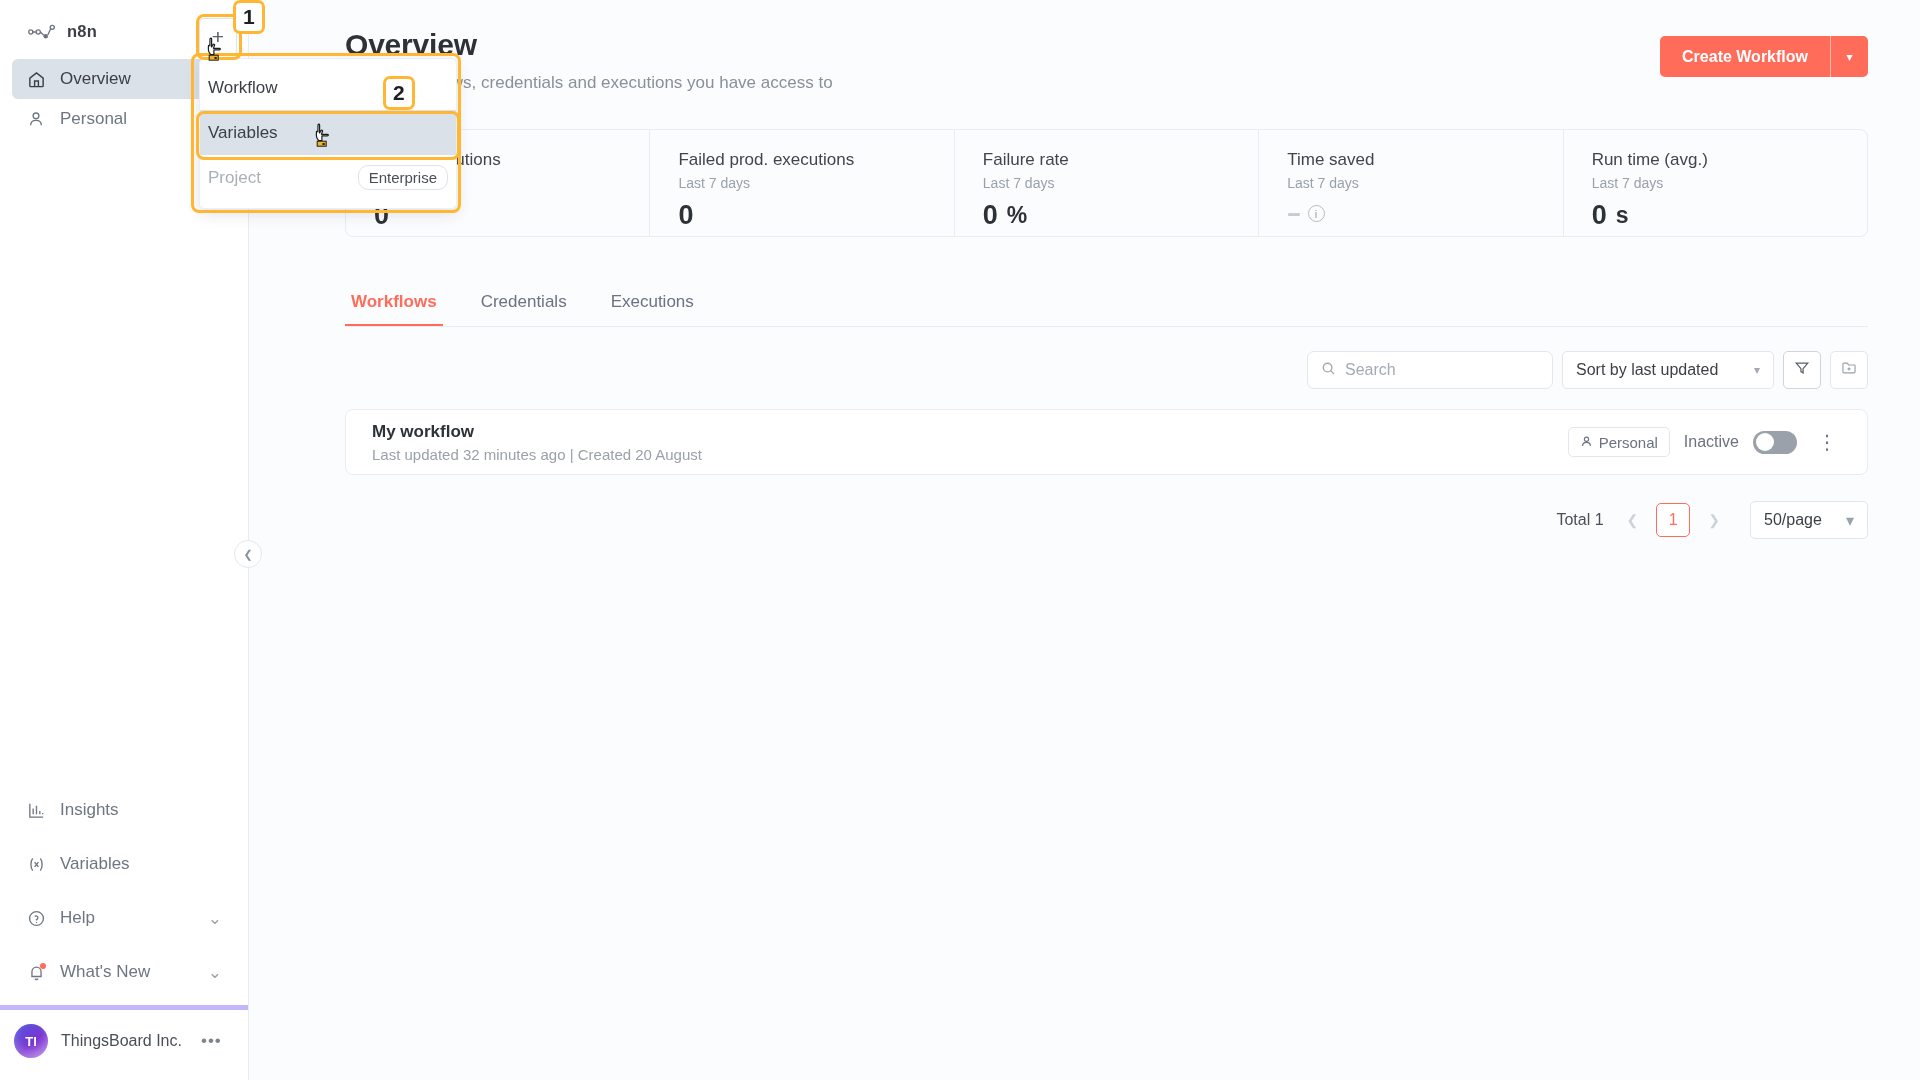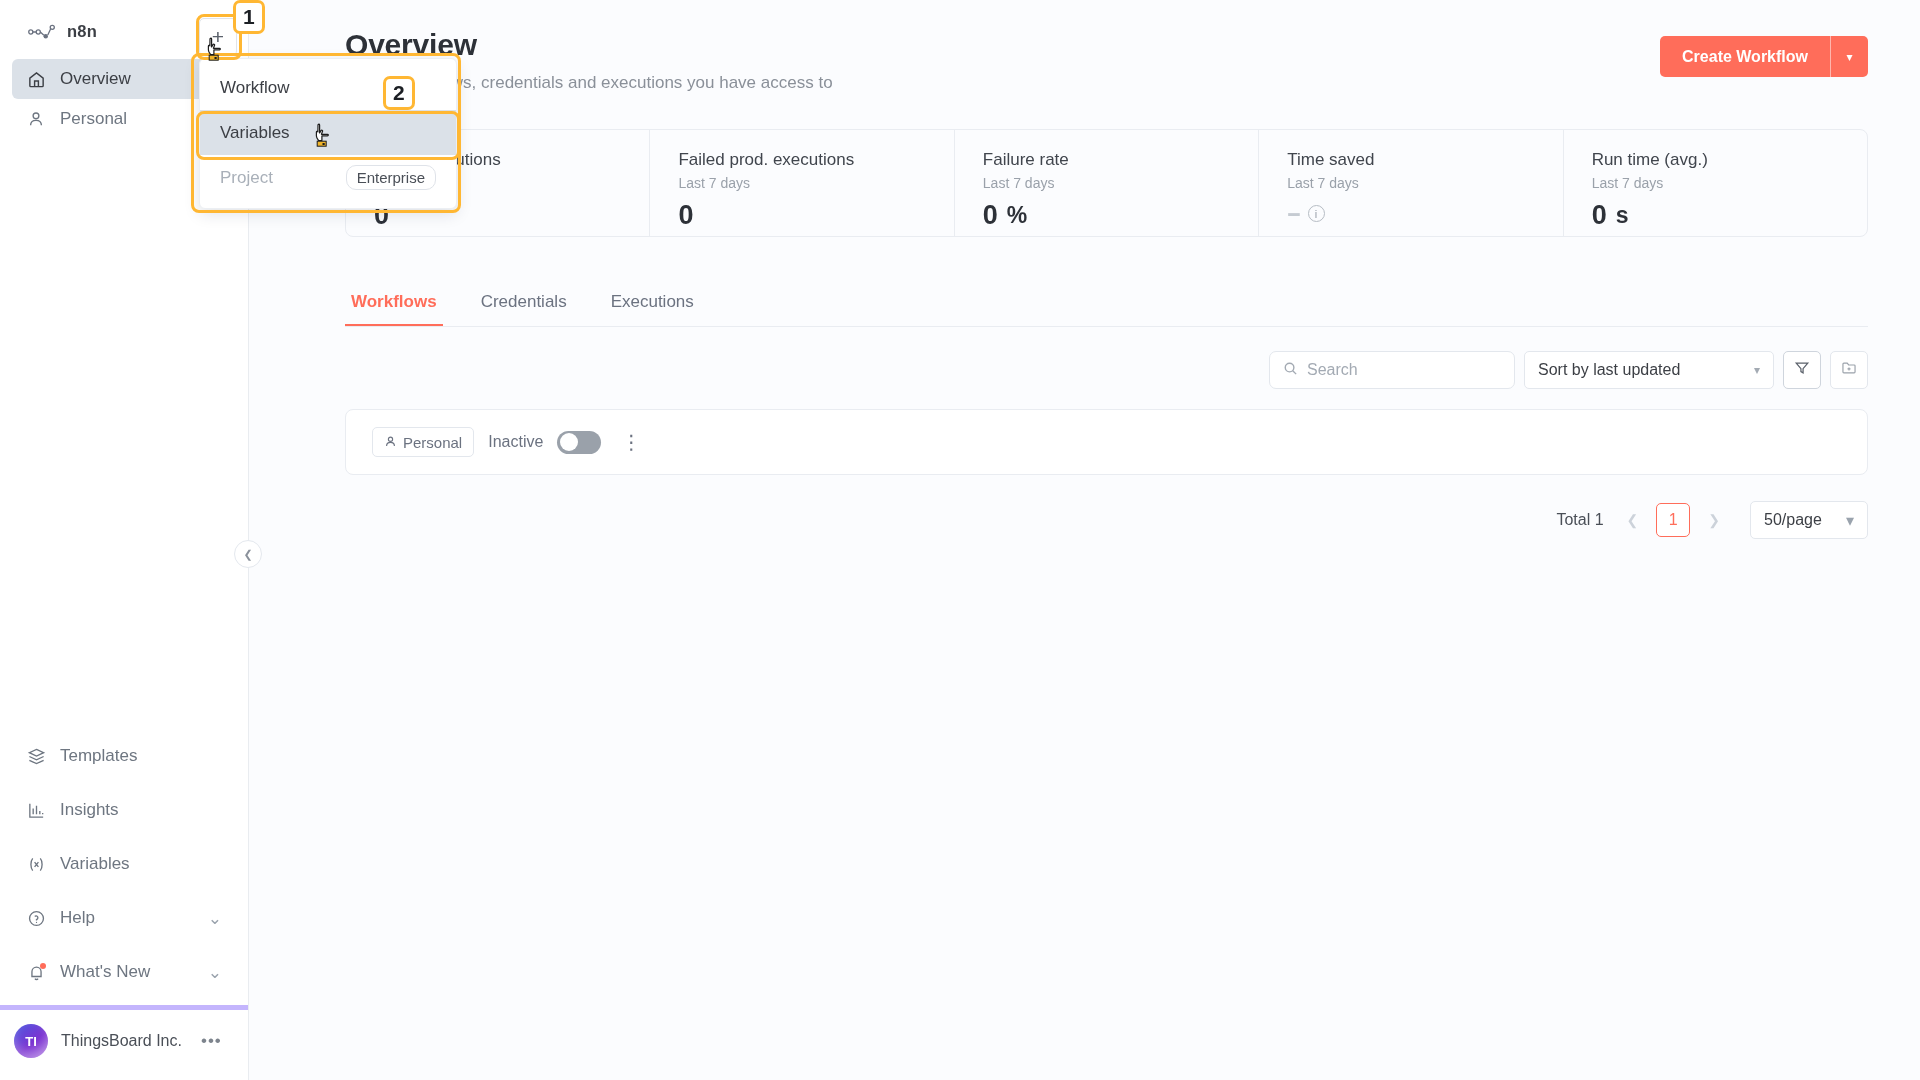--- a/index.html
+++ b/index.html
@@ -103,21 +103,21 @@
   .search-box {
     width: 246px; height: 38px; border: 1px solid #e3e7ed; border-radius: 7px;
     background: #fff; display: flex; align-items: center; gap: 9px; padding: 0 13px;
   }
   .search-box input {
     border: none; outline: none; font-size: 16px; color: #3c3f45; width: 100%;
     font-family: inherit; background: transparent;
   }
   .search-box input::placeholder { color: #a3aab3; }
   .sort-select {
-    width: 250px; height: 38px; border: 1px solid #e3e7ed; border-radius: 5px;
+    width: 212px; height: 38px; border: 1px solid #e3e7ed; border-radius: 5px;
     background: #fff; display: flex; align-items: center; padding: 0 13px;
     font-size: 16px; color: #3c3f45; cursor: pointer;
   }
   .sort-select .chev { color: #a3aab3; font-size: 12px; }
   .icon-btn {
     width: 38px; height: 38px; border: 1px solid #cfd5dd; border-radius: 5px;
     background: #fff; display: flex; align-items: center; justify-content: center;
     cursor: pointer; color: #6b7280;
   }
   .icon-btn.light { border-color: #e3e7ed; color: #9aa1aa; }
@@ -166,21 +166,21 @@
     width: 38px; height: 38px; border: 1px solid #e0e4ea; border-radius: 5px;
     background: #fff; display: flex; align-items: center; justify-content: center;
     font-size: 21px; color: #5b616b; z-index: 40; cursor: pointer;
   }
   .dropdown {
     position: absolute; left: 199px; top: 58px; width: 258px;
     background: #fff; border: 1px solid #eceff3; border-radius: 6px;
     box-shadow: 0 5px 16px rgba(30,40,60,.13); z-index: 35; padding: 6px 0 8px 0;
   }
   .dd-item {
-    height: 45px; display: flex; align-items: center; padding: 0 20px;
+    height: 45px; display: flex; align-items: center; padding: 0 8px;
     font-size: 17px; color: #3c3f45; cursor: pointer;
   }
   .dd-item.hovered { background: #dbe1e8; }
   .dd-item.disabled { color: #a9b0b9; cursor: default; justify-content: space-between; }
   .pill-enterprise {
     border: 1px solid #dfe3e9; border-radius: 10px; padding: 3px 10px;
     font-size: 15px; color: #4a4f57; background: #fff;
   }
 
   
@@ -238,30 +238,20 @@
           </svg>
         </span>
         <span>Personal</span>
       </div>
     </nav>
 
     <nav class="nav-bottom">
       <div class="nav-item">
         <span class="ico">
           <svg width="19" height="19" viewBox="0 0 20 20" fill="none" stroke="#6e7681" stroke-width="1.4">
-            <path d="M10 2.5 L17.5 6 L10 9.5 L2.5 6 Z"></path>
-            <path d="M2.5 10 L10 13.5 L17.5 10"></path>
-            <path d="M2.5 14 L10 17.5 L17.5 14"></path>
-          </svg>
-        </span>
-        <span>Templates</span>
-      </div>
-      <div class="nav-item">
-        <span class="ico">
-          <svg width="19" height="19" viewBox="0 0 20 20" fill="none" stroke="#6e7681" stroke-width="1.4">
             <path d="M3 3 V17 H17"></path>
             <path d="M6.5 14 V8 M10 14 V5 M13.5 14 V10.5 M16.5 14 V12.5"></path>
           </svg>
         </span>
         <span>Insights</span>
       </div>
       <div class="nav-item">
         <span class="ico">
           <svg width="19" height="19" viewBox="0 0 20 20" fill="none" stroke="#6e7681" stroke-width="1.4">
             <path d="M6 3.5 C3.5 6.5 3.5 13.5 6 16.5"></path>
@@ -393,20 +383,24 @@
         <span>
           <svg width="16" height="16" viewBox="0 0 18 18" fill="none" stroke="#9aa1aa" stroke-width="1.3">
             <path d="M2.2 4.6 A1 1 0 0 1 3.2 3.6 H7 L8.6 5.6 H14.8 A1 1 0 0 1 15.8 6.6 V13.4 A1 1 0 0 1 14.8 14.4 H3.2 A1 1 0 0 1 2.2 13.4 Z"></path>
             <path d="M9 8.3 V11.7 M7.3 10 H10.7"></path>
           </svg>
         </span>
       </div>
     </div>
 
     <div class="wf-card">
+      <div class="wf-left">
+        <div class="wf-name">My workflow</div>
+        <div class="wf-meta">Last updated 32 minutes ago | Created 20 August</div>
+      </div>
       <div class="wf-right">
         <div class="badge-personal">
           <span>
             <svg width="13" height="13" viewBox="0 0 16 16" fill="none" stroke="#6b7280" stroke-width="1.4">
               <circle cx="8" cy="5.2" r="2.6"></circle>
                 <path d="M3.2 13.4 C3.2 10.5 5.4 9 8 9 C10.6 9 12.8 10.5 12.8 13.4"></path>
             </svg>
           </span>
           <span>Personal</span>
         </div>

